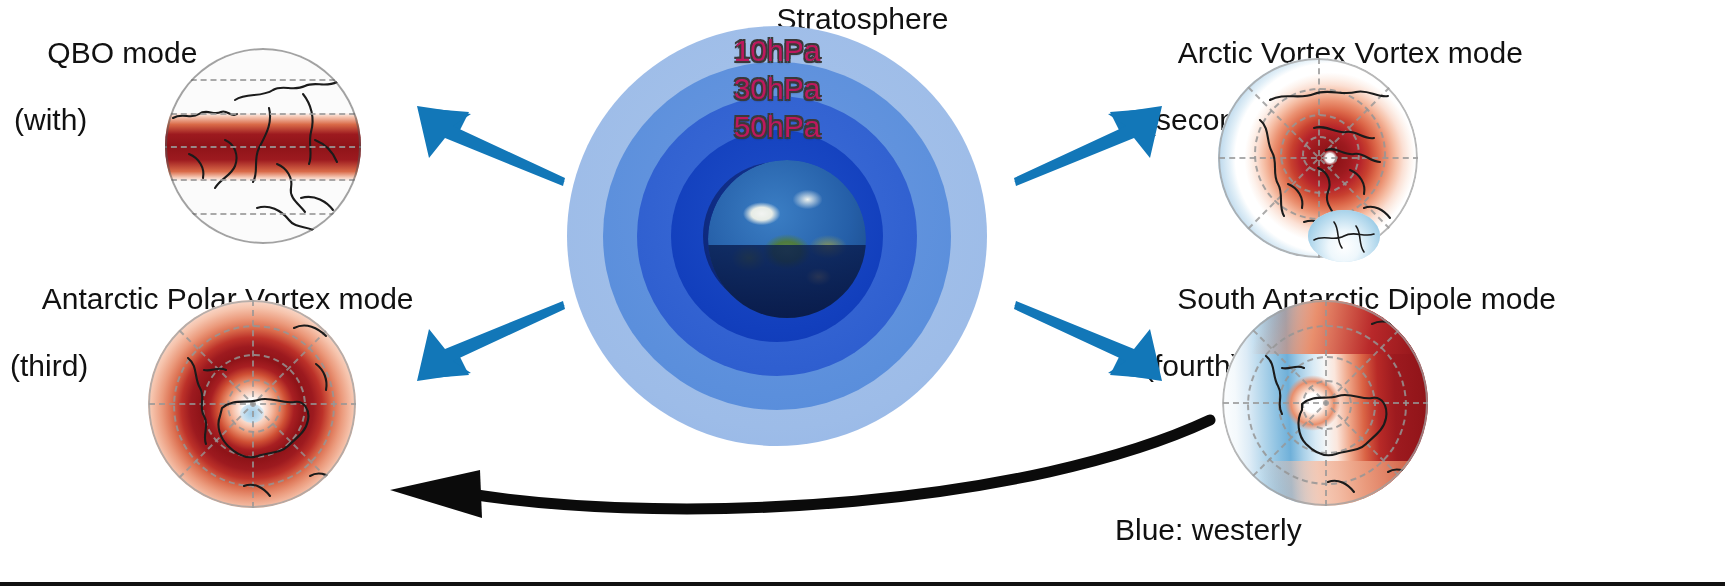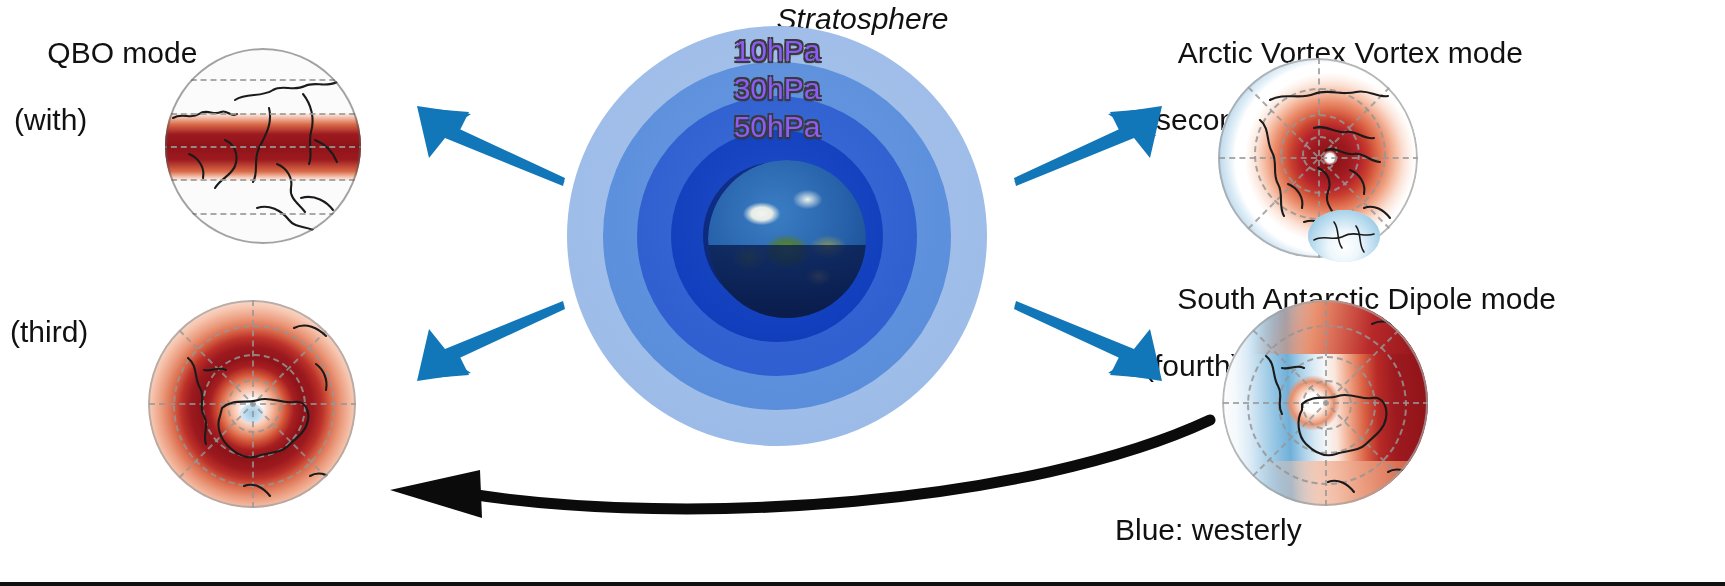--- a/index.html
+++ b/index.html
@@ -9,21 +9,21 @@
   .stage{position:absolute;inset:0;}
 
   
   .panel-label{position:absolute;font-size:30px;line-height:1.12;color:#111;white-space:pre;}
   .lbl-qbo{left:14px;top:2px;text-align:left;}
   .lbl-apv{left:1146px;top:2px;text-align:left;}
   .lbl-aapv{left:10px;top:248px;text-align:left;}
   .lbl-shd{left:1144px;top:248px;text-align:left;}
   .panel-label .sub{display:block;}
 
-  .center-title{position:absolute;left:0;right:0;top:2px;text-align:center;font-size:30px;color:#111;font-style:italic;}
+  .center-title{position:absolute;left:0;right:0;top:2px;text-align:center;font-size:30px;color:#111;}
   .center-title span{display:inline-block;}
 
   
   .rings{position:absolute;left:567px;top:26px;width:420px;height:420px;}
   .ring{position:absolute;border-radius:50%;}
   .r1{left:0;top:0;width:420px;height:420px;background:radial-gradient(circle at 50% 42%,#a8c4ea 0%,#9dbce8 70%,#93b5e6 100%);}
   .r2{left:36px;top:36px;width:348px;height:348px;background:radial-gradient(circle at 50% 42%,#6d9ae0 0%,#5b8fdc 70%,#548ada 100%);}
   .r3{left:70px;top:70px;width:280px;height:280px;background:radial-gradient(circle at 50% 42%,#3f6fd6 0%,#2f5fd0 72%,#2a58c9 100%);}
   .r4{left:104px;top:104px;width:212px;height:212px;background:radial-gradient(circle at 50% 40%,#1f4fc8 0%,#123fbd 70%,#0f38b4 100%);}
   .r5{left:136px;top:136px;width:148px;height:148px;background:radial-gradient(circle at 50% 35%,#163a9e 0%,#0e2a80 60%,#0a1f63 100%);}
@@ -38,21 +38,21 @@
       radial-gradient(ellipse 22px 17px at 26% 62%,#6b8f4e 0%,rgba(107,143,78,0) 80%),
       radial-gradient(ellipse 24px 15px at 76% 55%,#87955a 0%,rgba(135,149,90,0) 80%),
       radial-gradient(ellipse 16px 11px at 70% 74%,#cbbd89 0%,rgba(203,189,137,0) 80%),
       radial-gradient(circle at 42% 34%,#3b7ec4 0%,#255fa8 55%,#16407c 100%);
   }
   .earth-shade{position:absolute;left:0;top:54%;width:100%;height:46%;
     background:linear-gradient(180deg,rgba(9,28,78,.78),rgba(8,24,70,.92));}
 
   
   .plabels{position:absolute;left:567px;top:30px;width:420px;text-align:center;}
-  .plabel{font-size:30px;color:#8b5cf6;margin:4px 0;
+  .plabel{font-size:30px;color:#be185d;margin:4px 0;
     text-shadow:-1.6px -1.6px 0 #3a3a3a,1.6px -1.6px 0 #3a3a3a,-1.6px 1.6px 0 #3a3a3a,
                 1.6px 1.6px 0 #3a3a3a,0 2px 2px rgba(0,0,0,.45);}
 
   
   .globe{position:absolute;border-radius:50%;overflow:hidden;background:#fdfdfd;
          box-shadow:inset 0 0 0 1px rgba(120,120,120,.45);}
 
   
   #globe-qbo{left:165px;top:48px;width:196px;height:196px;}
   .qbo-fill{position:absolute;inset:0;
@@ -160,20 +160,21 @@
     <span>QBO mode</span>
     <span class="sub">(with)</span>
   </div>
 
   <div class="panel-label lbl-apv">
     <span>Arctic Vortex Vortex mode</span>
     <span class="sub">(second)</span>
   </div>
 
   <div class="panel-label lbl-aapv">
+    <span>Antarctic Polar Vortex mode</span>
     <span class="sub">(third)</span>
   </div>
 
   <div class="panel-label lbl-shd">
     <span>South Antarctic Dipole mode</span>
     <span class="sub">(fourth)</span>
   </div>
 
   <div class="center-title">
     <span>Stratosphere</span>

